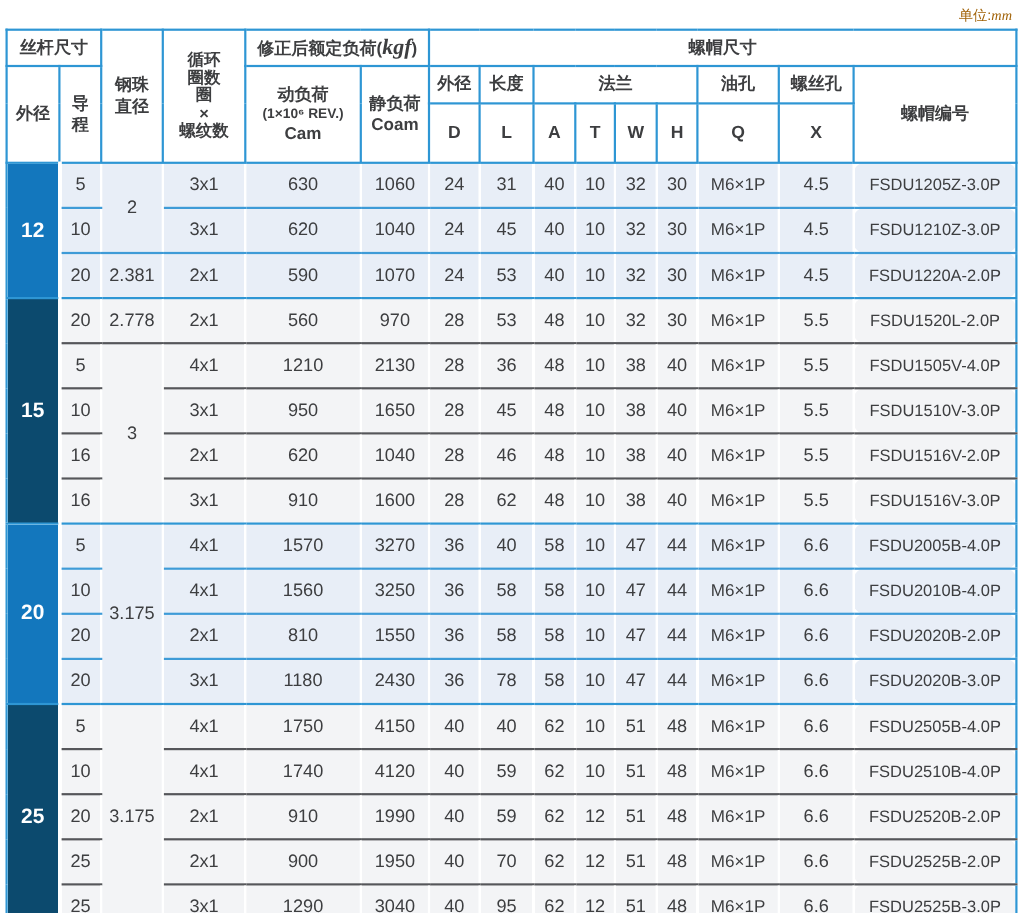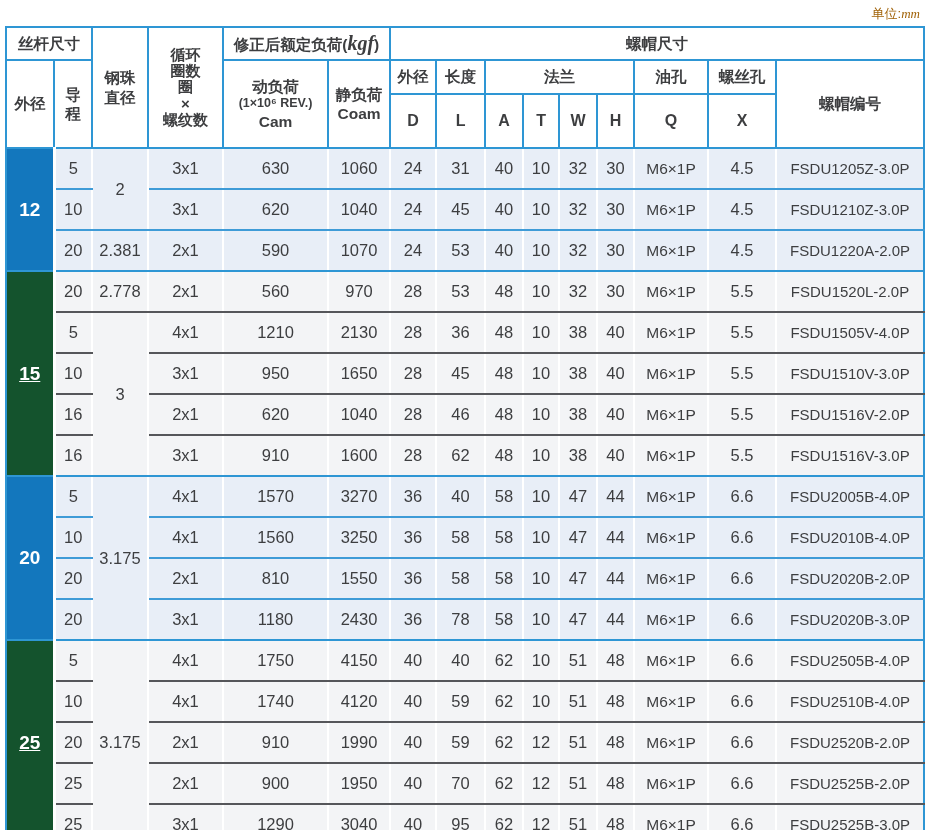--- a/index.html
+++ b/index.html
@@ -33,31 +33,31 @@
   th.circ { line-height:1.08; font-size:15px; }
   th.loadcell .rev { font-size:12.5px; font-weight:bold; display:block; }
   th.loadcell .ln  { display:block; }
   .it { font-style:italic; font-family:"Liberation Serif","DejaVu Serif",serif; font-size:20px; }
   
   tbody td {
     border-right:2px solid #ffffff; border-bottom:2px solid transparent;
     text-align:center; vertical-align:middle;
     font-size:16.5px; height:39px; padding:0; overflow:hidden;
   }
-  tbody td:last-child { border-right:0; }
+  tbody td:last-child { border-right:0;border-radius:10px; }
   tr.blue td { background:#e8eef7; border-bottom-color:#3e9bd7; }
   tr.gray td { background:#f3f4f6; border-bottom-color:#55565a; }
   tr.gend td { border-bottom-color:#2e96d4; }
   td.send    { border-bottom-color:#2e96d4 !important; }
   td.glabel  {
     color:#ffffff; font-weight:bold; font-size:19px;
     border-right:3px solid #ffffff;
   }
   td.glabel.gl-blue { background:#1377bd; }
-  td.glabel.gl-gray { background:#14532d;text-decoration:underline; }
+  td.glabel.gl-gray { background:#0c4a6e; }
   td.code { font-size:15px; letter-spacing:0; }
   td.qcol { font-size:15.5px;margin-left:16px; }
 </style>
 </head>
 <body>
 
 <div class="unit-line"><span>单位:</span><span class="unit-val">mm</span></div>
 
 <table class="spec">
   <colgroup>

